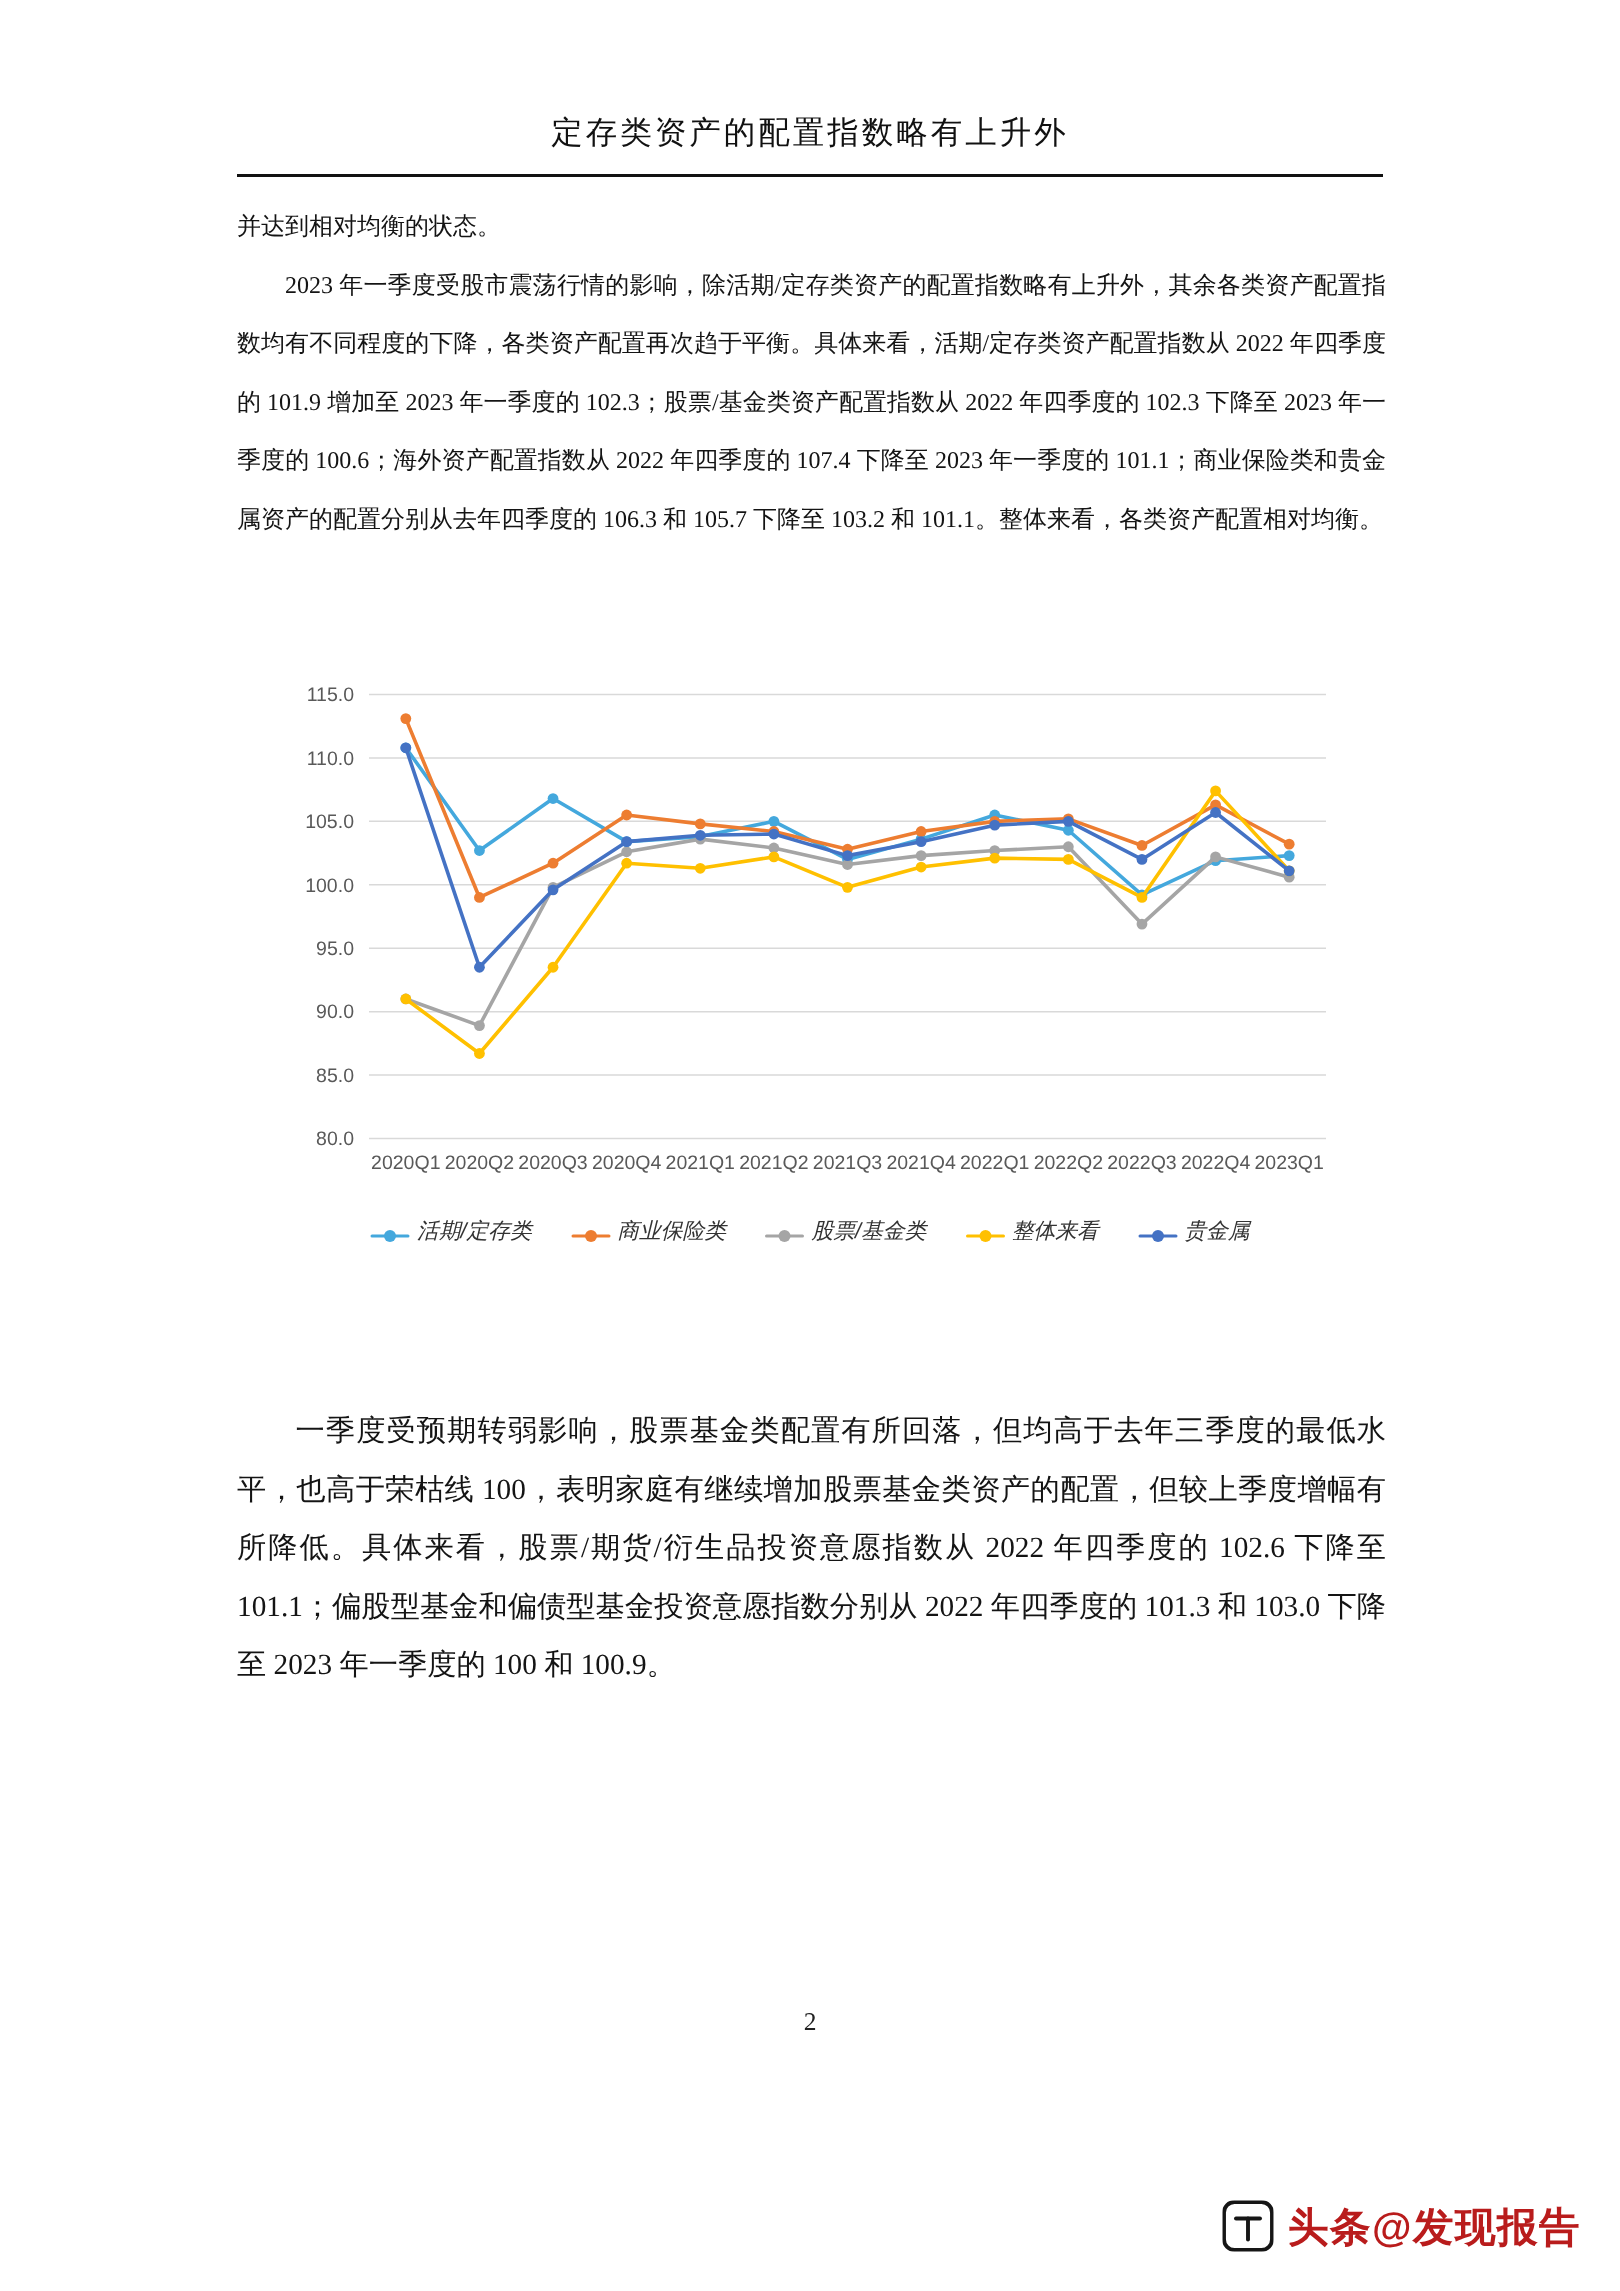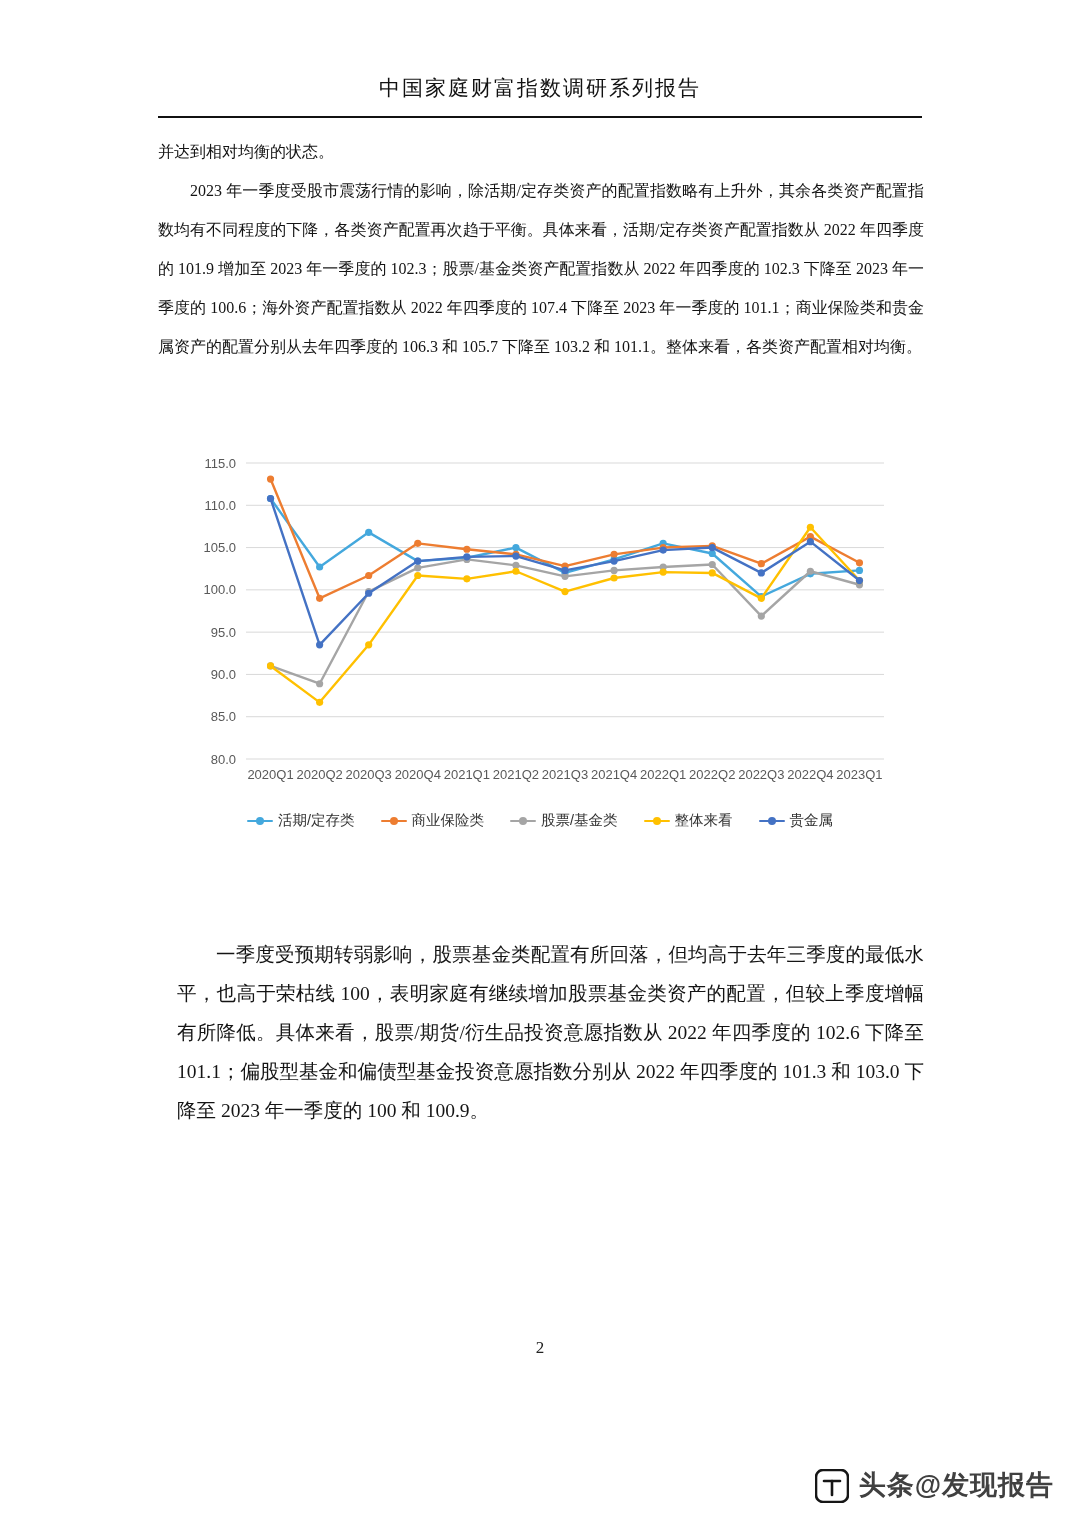--- a/index.html
+++ b/index.html
@@ -46,21 +46,20 @@
     line-height: 39px;
     text-align: justify;
     text-justify: inter-ideograph;
     color: #141414;
   }
   .body-text p {
     margin: 0;
   }
   .indent {
     text-indent: 2em;
-    margin-left: 19px;
   }
   .figure-wrap {
     position: absolute;
     left: 168px;
     top: 447px;
     width: 744px;
     height: 410px;
   }
   .chart-box {
     position: absolute;
@@ -79,23 +78,24 @@
     width: 744px;
     display: flex;
     justify-content: center;
     gap: 26px;
     font-size: 14.5px;
     font-family: "Liberation Sans", sans-serif;
     color: #333;
   }
   .legend-item {
     display: flex;
-    align-items: center;
+    align-items: flex-end;
     gap: 5px;
     white-space: nowrap;
+    font-style: italic;
   }
   .legend-mark {
     position: relative;
     width: 26px;
     height: 12px;
     display: inline-block;
   }
   .legend-mark .bar {
     position: absolute;
     left: 0; top: 5px;
@@ -136,23 +136,23 @@
     top: 1338px;
     text-align: center;
     font-size: 17px;
     color: #222;
   }
   .watermark {
     position: absolute;
     right: 26px;
     bottom: 24px;
     display: flex;
-    align-items: flex-end;
+    align-items: flex-start;
     gap: 10px;
-    color: #404040;
+    color: #b91c1c;
   }
   .wm-logo {
     width: 34px; height: 34px;
     position: relative;
   }
   .wm-text {
     font-size: 27px;
     font-weight: bold;
     font-family: "Liberation Sans", sans-serif;
     letter-spacing: 1px;
@@ -161,21 +161,21 @@
     font-family: "Liberation Sans", sans-serif;
     font-size: 13px;
     fill: #595959;
   }
 </style>
 </head>
 <body>
 
 <div class="page">
 
-  <div class="header-title">中国家庭财富指数调研系列报告</div>
+  <div class="header-title">定存类资产的配置指数略有上升外</div>
   <div class="header-rule"></div>
 
   <div class="body-text">
     <p>并达到相对均衡的状态。</p>
     <p class="indent">2023 年一季度受股市震荡行情的影响，除活期/定存类资产的配置指数略有上升外，其余各类资产配置指数均有不同程度的下降，各类资产配置再次趋于平衡。具体来看，活期/定存类资产配置指数从 2022 年四季度的 101.9 增加至 2023 年一季度的 102.3；股票/基金类资产配置指数从 2022 年四季度的 102.3 下降至 2023 年一季度的 100.6；海外资产配置指数从 2022 年四季度的 107.4 下降至 2023 年一季度的 101.1；商业保险类和贵金属资产的配置分别从去年四季度的 106.3 和 105.7 下降至 103.2 和 101.1。整体来看，各类资产配置相对均衡。</p>
   </div>
 
   <div class="figure-wrap">
     <div class="chart-box">
       <svg class="chart-svg" id="chart" width="744" height="360" viewBox="0 0 744 360">

